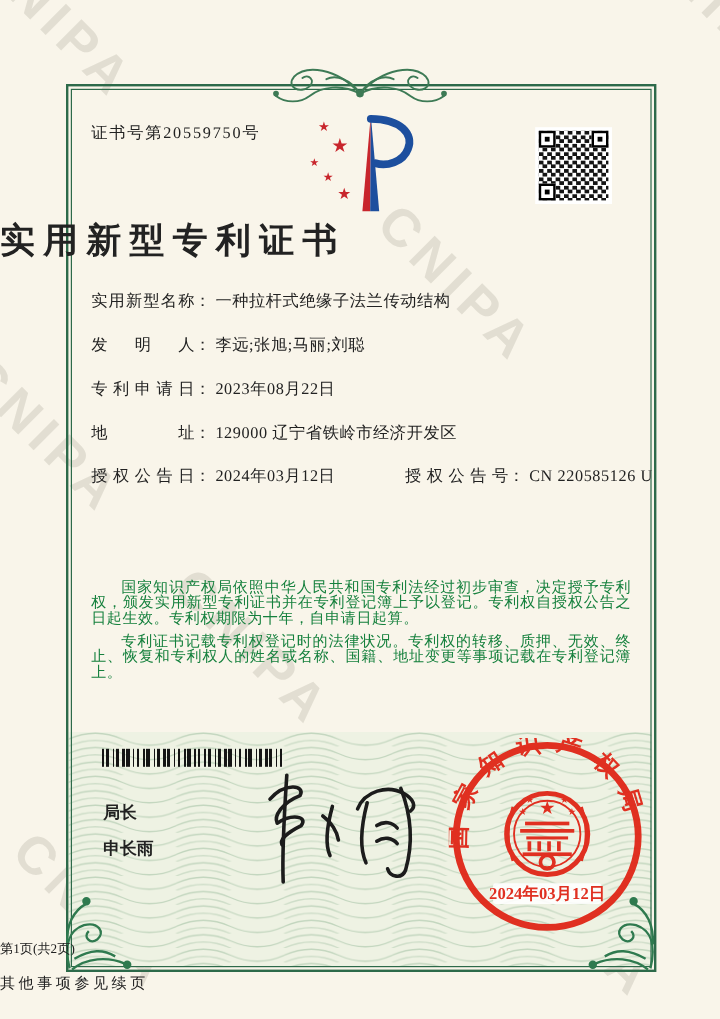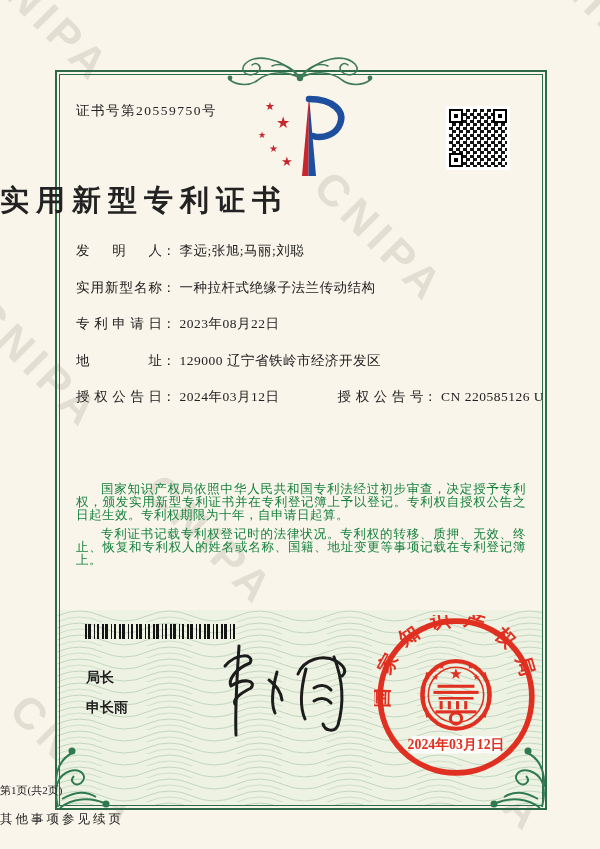--- a/index.html
+++ b/index.html
@@ -168,24 +168,24 @@
       <span class="finder f-tl"></span>
       <span class="finder f-tr"></span>
       <span class="finder f-bl"></span>
     </div>
   </div>
 
   <h1 class="title">实用新型专利证书</h1>
 
   <div class="fields">
     <div class="frow">
+      <span class="flabel">实用新型名称</span><span class="fcolon">：</span><span class="fvalue">一种拉杆式绝缘子法兰传动结构</span>
+    </div>
+    <div class="frow">
       <span class="flabel">发明人</span><span class="fcolon">：</span><span class="fvalue">李远;张旭;马丽;刘聪</span>
-    </div>
-    <div class="frow">
-      <span class="flabel">实用新型名称</span><span class="fcolon">：</span><span class="fvalue">一种拉杆式绝缘子法兰传动结构</span>
     </div>
     <div class="frow">
       <span class="flabel">专利申请日</span><span class="fcolon">：</span><span class="fvalue">2023年08月22日</span>
     </div>
     <div class="frow">
       <span class="flabel">地址</span><span class="fcolon">：</span><span class="fvalue">129000 辽宁省铁岭市经济开发区</span>
     </div>
     <div class="frow">
       <span class="flabel">授权公告日</span><span class="fcolon">：</span><span class="fvalue">2024年03月12日</span><span class="fgroup2"><span class="flabel">授权公告号</span><span class="fcolon">：</span><span class="fvalue">CN 220585126 U</span></span>
     </div>

